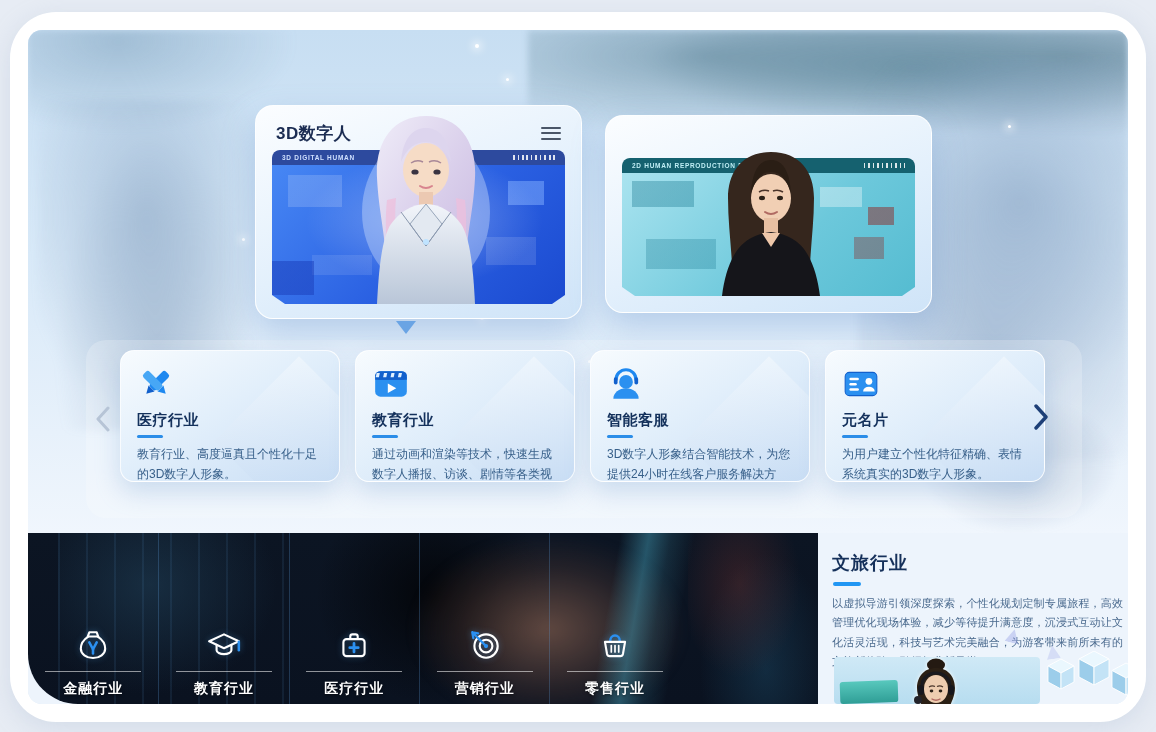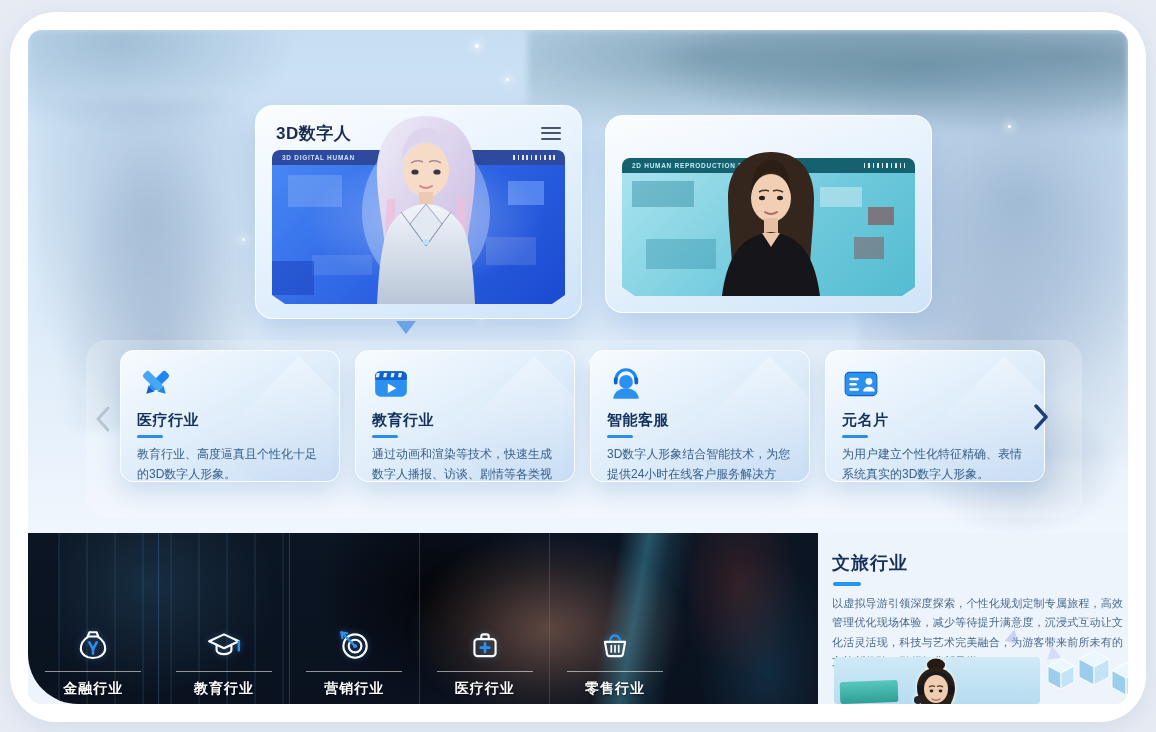--- a/index.html
+++ b/index.html
@@ -288,36 +288,36 @@
             <svg class="ind-icon" viewBox="0 0 34 34">
               <path d="M17 7 L31 13.5 L17 20 L3 13.5 Z" stroke="#ffffff" stroke-width="2" fill="none" stroke-linejoin="round"></path>
               <path d="M10 16.8 v5.2 a7 3.6 0 0 0 14 0 v-5.2" stroke="#ffffff" stroke-width="2" fill="none" stroke-linecap="round"></path>
               <path d="M31 14 v8" stroke="#2b90f0" stroke-width="2.4" stroke-linecap="round"></path>
             </svg>
             <div class="ind-line"></div>
             <div class="ind-label">教育行业</div>
           </div>
           <div class="industry-item">
             <svg class="ind-icon" viewBox="0 0 34 34">
+              <rect x="7" y="11.5" width="20" height="16" rx="3" stroke="#ffffff" stroke-width="2" fill="none"></rect>
+              <path d="M13.5 11.5 V9 a2 2 0 0 1 2 -2 h3 a2 2 0 0 1 2 2 v2.5" stroke="#ffffff" stroke-width="2" fill="none"></path>
+              <path d="M17 15.5 v8 M13 19.5 h8" stroke="#2b90f0" stroke-width="2.6" stroke-linecap="round"></path>
+            </svg>
+            <div class="ind-line"></div>
+            <div class="ind-label">医疗行业</div>
+          </div>
+          <div class="industry-item">
+            <svg class="ind-icon" viewBox="0 0 34 34">
               <circle cx="18" cy="18" r="11" stroke="#ffffff" stroke-width="2" fill="none"></circle>
               <circle cx="18" cy="18" r="6" stroke="#ffffff" stroke-width="2" fill="none"></circle>
               <circle cx="18" cy="18" r="2" fill="#2b90f0"></circle>
               <path d="M5 5 L18 18 M5 5 l1 5.5 M5 5 l5.5 1" stroke="#2b90f0" stroke-width="2.2" fill="none" stroke-linecap="round"></path>
             </svg>
             <div class="ind-line"></div>
             <div class="ind-label">营销行业</div>
-          </div>
-          <div class="industry-item">
-            <svg class="ind-icon" viewBox="0 0 34 34">
-              <rect x="7" y="11.5" width="20" height="16" rx="3" stroke="#ffffff" stroke-width="2" fill="none"></rect>
-              <path d="M13.5 11.5 V9 a2 2 0 0 1 2 -2 h3 a2 2 0 0 1 2 2 v2.5" stroke="#ffffff" stroke-width="2" fill="none"></path>
-              <path d="M17 15.5 v8 M13 19.5 h8" stroke="#2b90f0" stroke-width="2.6" stroke-linecap="round"></path>
-            </svg>
-            <div class="ind-line"></div>
-            <div class="ind-label">医疗行业</div>
           </div>
           <div class="industry-item">
             <svg class="ind-icon" viewBox="0 0 34 34">
               <path d="M12.5 13 a4.5 5 0 0 1 9 0" stroke="#2b90f0" stroke-width="2.4" fill="none" stroke-linecap="round"></path>
               <path d="M7.5 14 h19 l-2 11.5 a2.5 2.5 0 0 1 -2.5 2 h-10 a2.5 2.5 0 0 1 -2.5 -2 Z" stroke="#ffffff" stroke-width="2" fill="none" stroke-linejoin="round"></path>
               <path d="M13.5 17.5 v6 M17 17.5 v6 M20.5 17.5 v6" stroke="#ffffff" stroke-width="1.6" stroke-linecap="round"></path>
             </svg>
             <div class="ind-line"></div>
             <div class="ind-label">零售行业</div>
           </div>

